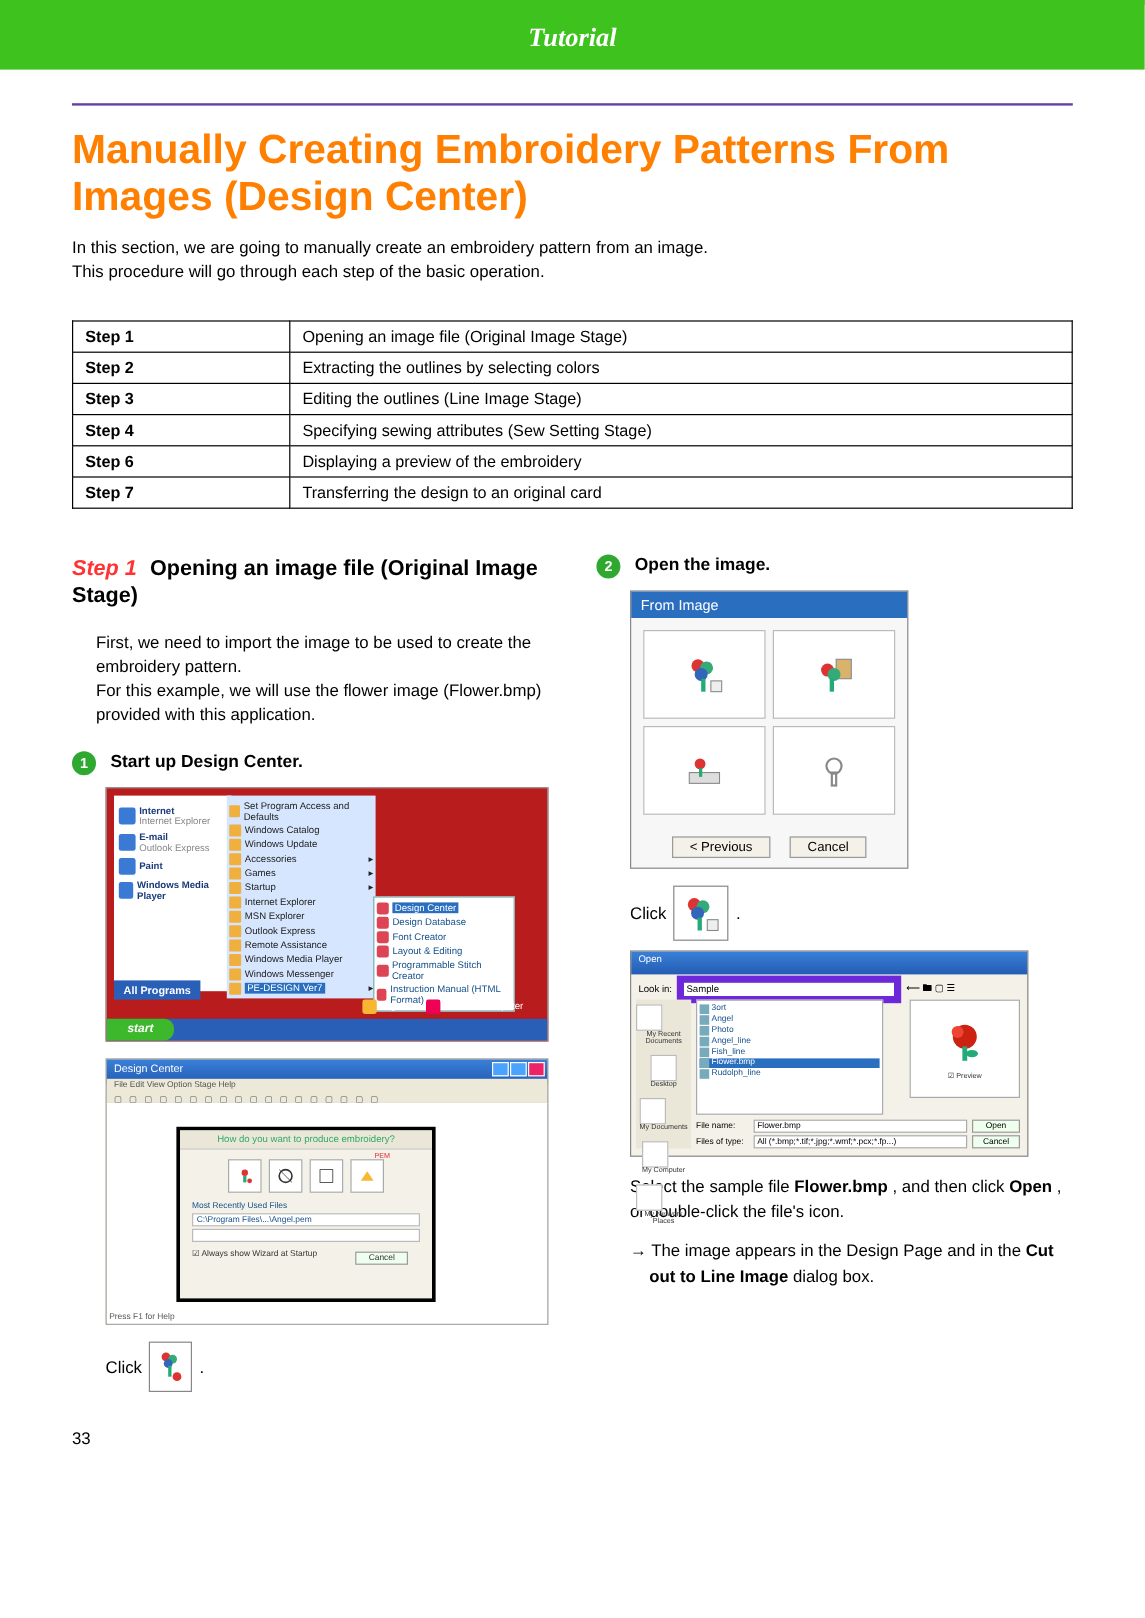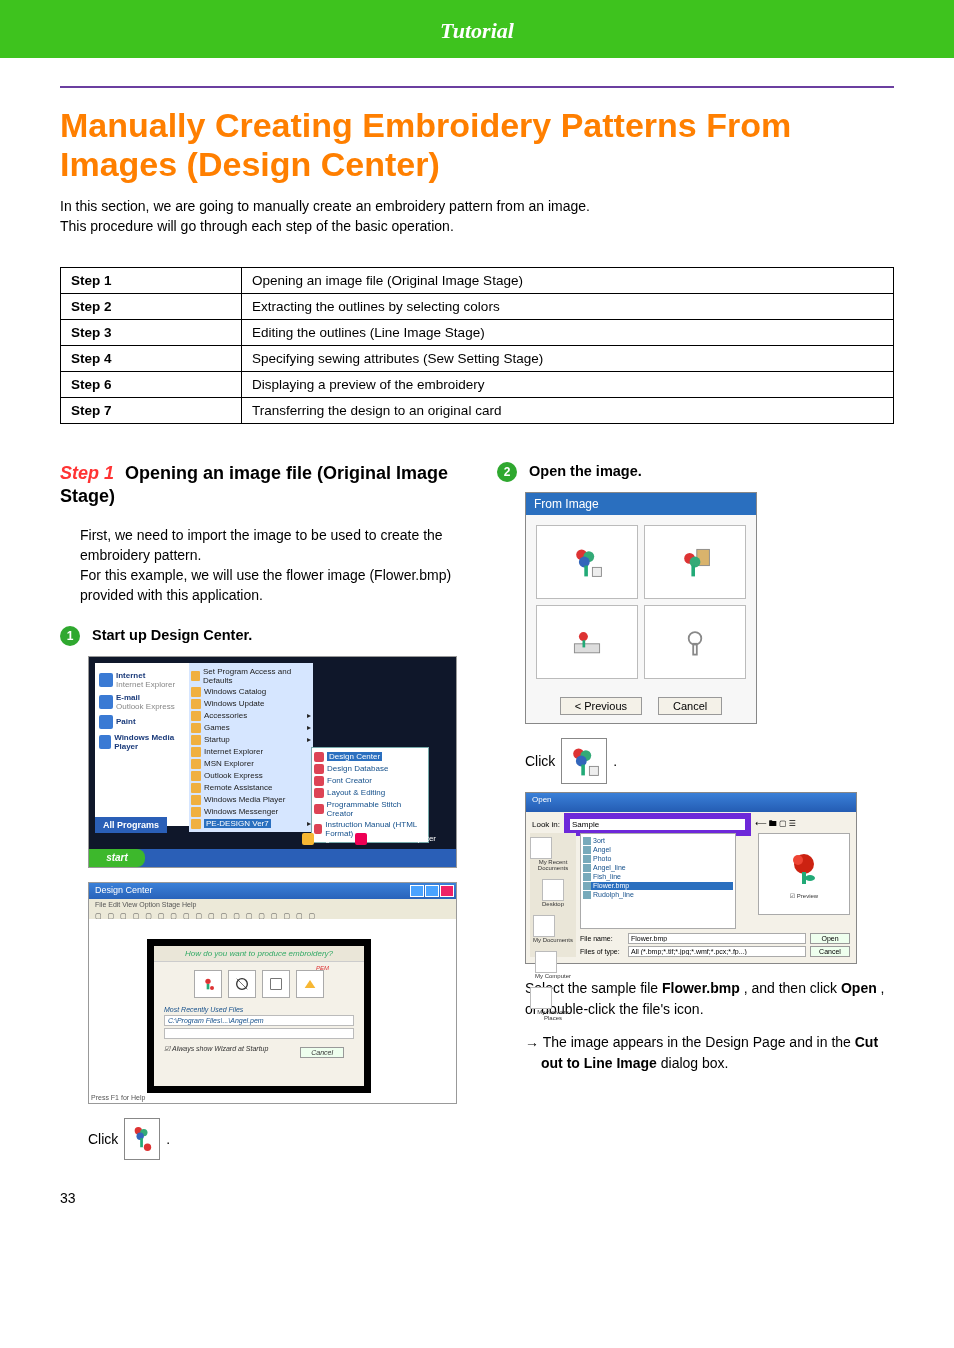--- a/index.html
+++ b/index.html
@@ -105,21 +105,21 @@
   }
   .screenshot {
     background: #fff;
     border: 1px solid #999;
     margin: 8px 0 14px 28px;
   }
   
   .startmenu {
     height: 210px;
     position: relative;
-    background: #0f172a;
+    background: #b91c1c;
     text-decoration: underline;
   }
   .startmenu .left-col {
     position: absolute;
     left: 6px; top: 6px;
     width: 90px;
     background: #fff;
     height: 155px;
     font-size: 8px;
     color: #1a3a7a;
@@ -199,21 +199,21 @@
   }
   .wizard .titlebar{position:absolute;top:0;left:0;right:0;height:16px;background:linear-gradient(#3a80d8,#245cb3);color:#fff;font-size:9px;padding:2px 6px;}
   .wizard .winbtns{position:absolute;right:2px;top:2px;display:flex;gap:1px;}
   .wizard .winbtns span{width:12px;height:10px;background:#4aa3ff;border:1px solid #fff;}
   .wizard .winbtns span:last-child{background:#e26;}
   .wizard .toolbar{position:absolute;top:16px;left:0;right:0;height:20px;background:#ece9d8;border-bottom:1px solid #bbb;}
   .wizard .toolbar .trow{font-size:7px;color:#555;padding:2px 6px;}
   .wizard .canvas{position:absolute;top:36px;left:0;right:0;bottom:0;background:#fff;}
   .wizard .dialog{
     position:absolute;left:58px;top:20px;width:210px;height:140px;
-    border:7px solid #000000;background:#f4f1e8;font-style:italic;
+    border:3px solid #000000;background:#f4f1e8;
   }
   .wizard .dialog .hd{font-size:8px;color:#3a6;background:#eae6d8;padding:3px 6px;border-bottom:1px solid #ccc; text-align:center;}
   .wizard .dialog .choices{display:flex;gap:6px;justify-content:center;margin:8px 0;}
   .wizard .choice{width:26px;height:26px;border:1px solid #aaa;background:#fff;display:flex;align-items:center;justify-content:center;}
   .wizard .choice svg{width:16px;height:16px;}
   .wizard .mru{margin:4px 10px;font-size:7px;color:#15508b;}
   .wizard .mru .line{background:#fff;border:1px solid #bbb;padding:1px 3px;margin-top:2px;}
   .wizard .chkrow{margin:6px 10px;font-size:7px;}
   .wizard .cancelbtn{float:right;margin:2px 10px;border:1px solid #999;padding:1px 10px;font-size:7px;background:#efe;}
   .wizard .status{position:absolute;left:2px;bottom:2px;font-size:7px;color:#555;}

